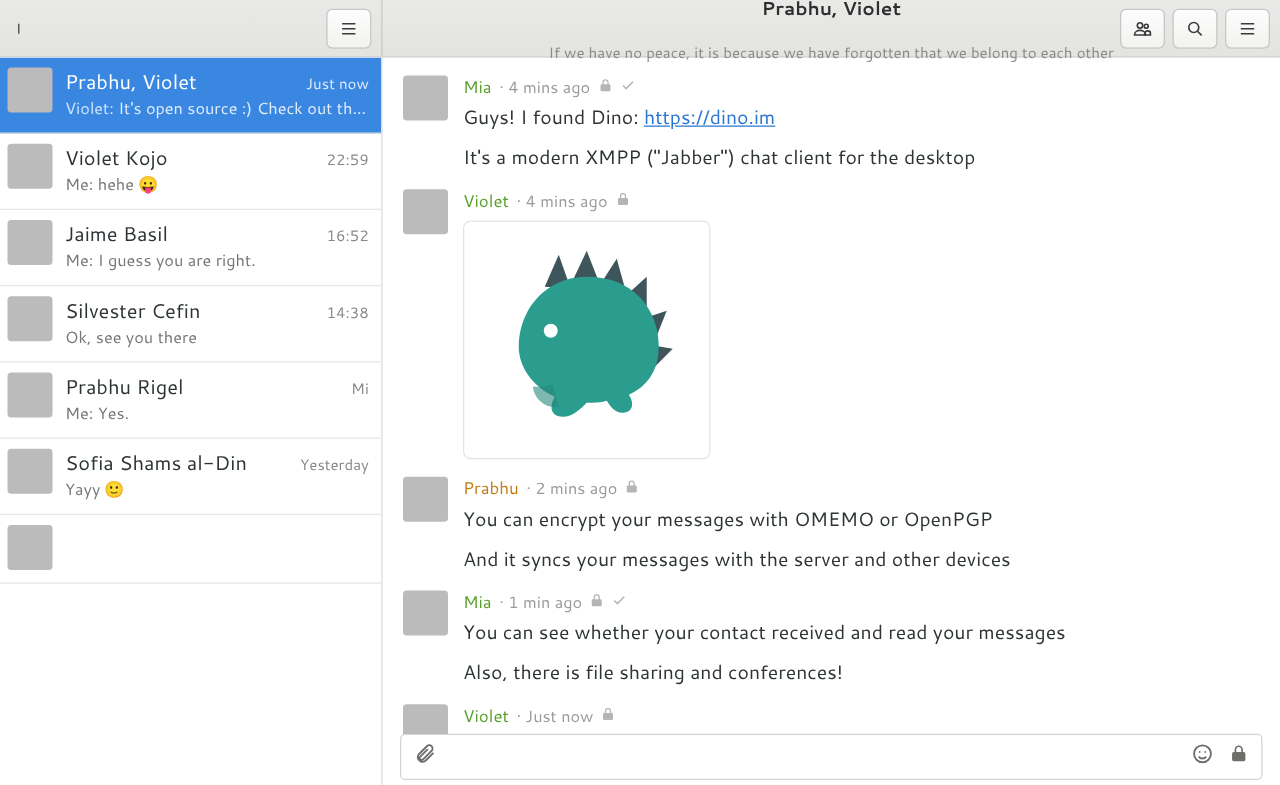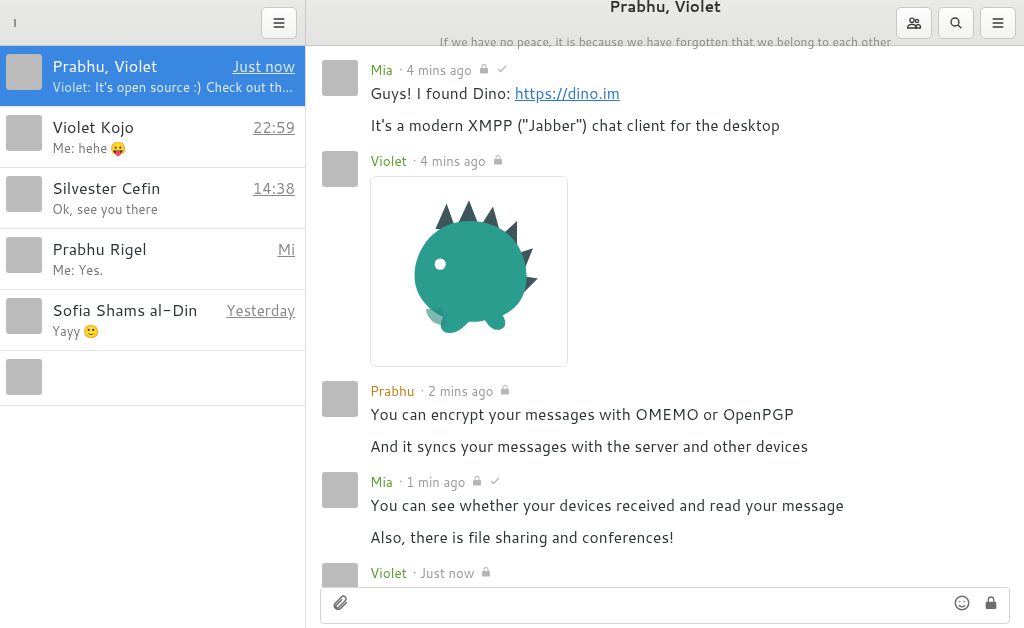--- a/index.html
+++ b/index.html
@@ -22,21 +22,21 @@
   .main { flex: 1; display: flex; min-height: 0; }
 
   
   .sidebar { width: 306px; border-right: 1px solid #dcdcdc; overflow-y: auto; background: #fff; }
   .conv { display: flex; gap: 10px; padding: 8px 10px 10px 6px; border-bottom: 1px solid #e6e6e4; cursor: pointer; }
   .conv.active { background: #3a87e2; color: #fff; }
   .conv .av { width: 36px; height: 36px; border-radius: 3px; background: #bbb; flex-shrink: 0; }
   .conv .body { flex: 1; min-width: 0; }
   .conv .row1 { display: flex; align-items: baseline; }
   .conv .name { font-weight: 400; font-size: 16px; white-space: nowrap; overflow: hidden; text-overflow: ellipsis; }
-  .conv .time { margin-left: auto; font-size: 15px; color: #888; text-decoration: underline; }
+  .conv .time { margin-left: auto; font-size: 12px; color: #888; }
   .conv.active .time { color: #dfeaf9; }
   .conv .preview { font-size: 13px; color: #777; white-space: nowrap; overflow: hidden; text-overflow: ellipsis; margin-top: 1px; }
   .conv.active .preview { color: #e2ecfa; }
   .conv .preview .who { color: inherit; }
   .conv.active .preview .who { color: #cfe3fb; }
 
   
   .chat { flex: 1; display: flex; flex-direction: column; min-width: 0; }
   .messages { flex: 1; overflow-y: auto; padding: 14px 22px 8px 16px; }
   .msg { display: flex; gap: 12px; margin-bottom: 4px; }
@@ -135,20 +135,30 @@
         <div class="av av-1"></div>
         <div class="body">
           <div class="row1">
             <span class="name">Violet Kojo</span>
             <span class="time">22:59</span>
           </div>
           <div class="preview"><span class="who">Me: </span>hehe 😛</div>
         </div>
       </div>
       <div class="conv">
+        <div class="av av-2"></div>
+        <div class="body">
+          <div class="row1">
+            <span class="name">Jaime Basil</span>
+            <span class="time">16:52</span>
+          </div>
+          <div class="preview"><span class="who">Me: </span>I guess you are right.</div>
+        </div>
+      </div>
+      <div class="conv">
         <div class="av av-3"></div>
         <div class="body">
           <div class="row1">
             <span class="name">Silvester Cefin</span>
             <span class="time">14:38</span>
           </div>
           <div class="preview">Ok, see you there</div>
         </div>
       </div>
       <div class="conv">
@@ -237,21 +247,21 @@
             <div class="mhdr">
               <span class="sender c-green">Mia</span>
               <span class="mmeta">· 1 min ago</span>
               <span><svg class="micon" viewBox="0 0 24 24" fill="#b5b5b3">
                   <path d="M12 2a5 5 0 00-5 5v3H6a2 2 0 00-2 2v7a2 2 0 002 2h12a2 2 0 002-2v-7a2 2 0 00-2-2h-1V7a5 5 0 00-5-5zm-3 8V7a3 3 0 116 0v3H9z"></path>
                 </svg></span>
               <span><svg class="micon" viewBox="0 0 24 24" fill="none" stroke="#b5b5b3" stroke-width="2.5">
                   <path d="M4 12l5 5L20 6"></path>
                 </svg></span>
             </div>
-            <div class="mline">You can see whether your devices received and read your message</div>
+            <div class="mline">You can see whether your contact received and read your messages</div>
             <div class="mline">Also, there is file sharing and conferences!</div>
           </div>
         </div>
         <div class="msg">
           <div class="mav av-violet"></div>
           <div class="mcol">
             <div class="mhdr">
               <span class="sender c-green">Violet</span>
               <span class="mmeta">· Just now</span>
               <span><svg class="micon" viewBox="0 0 24 24" fill="#b5b5b3">

